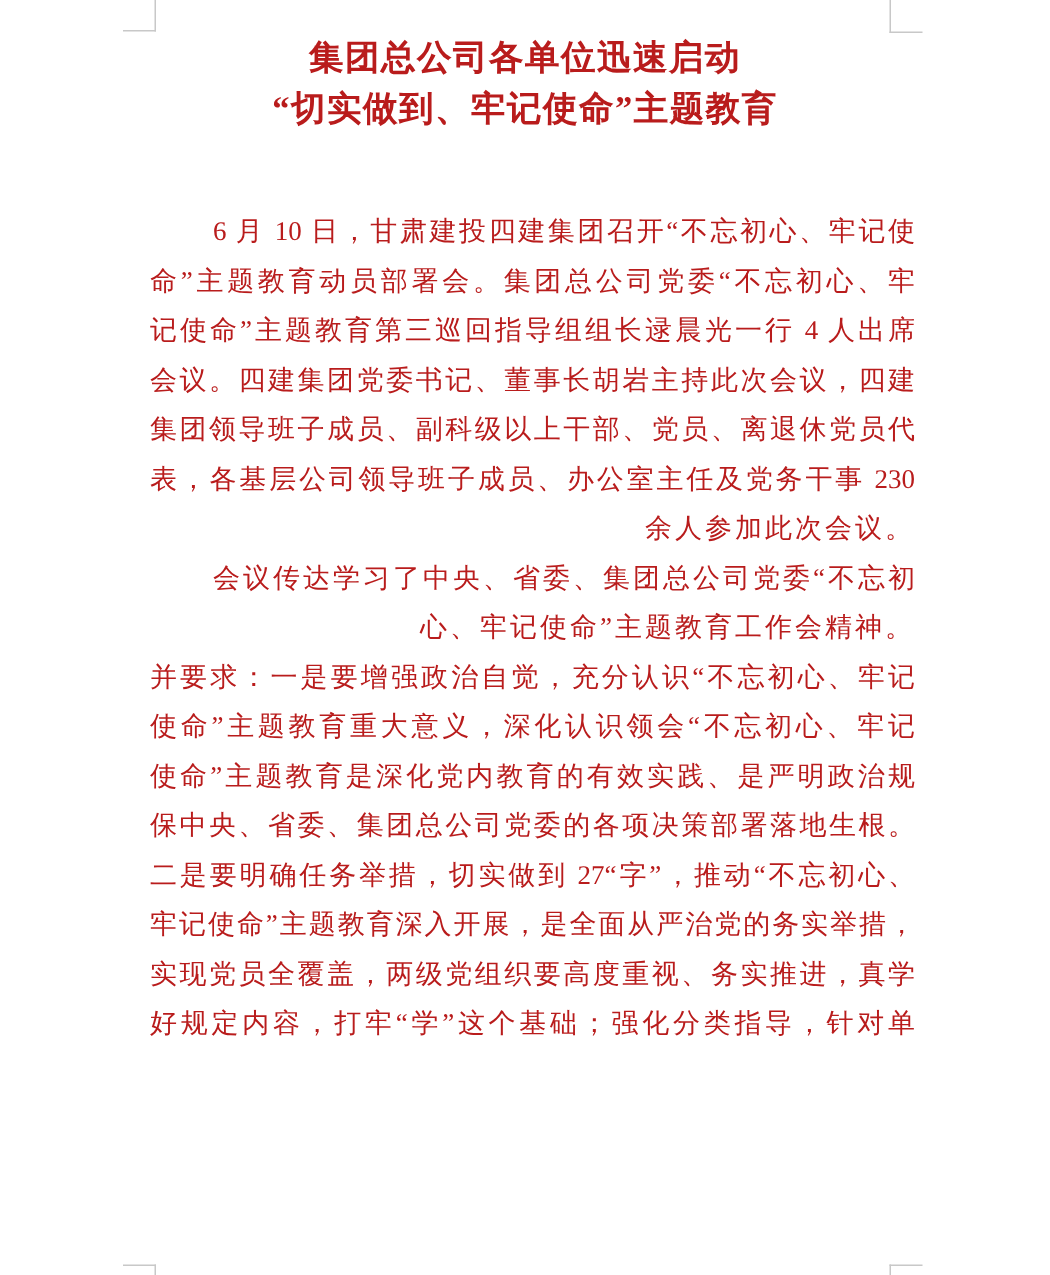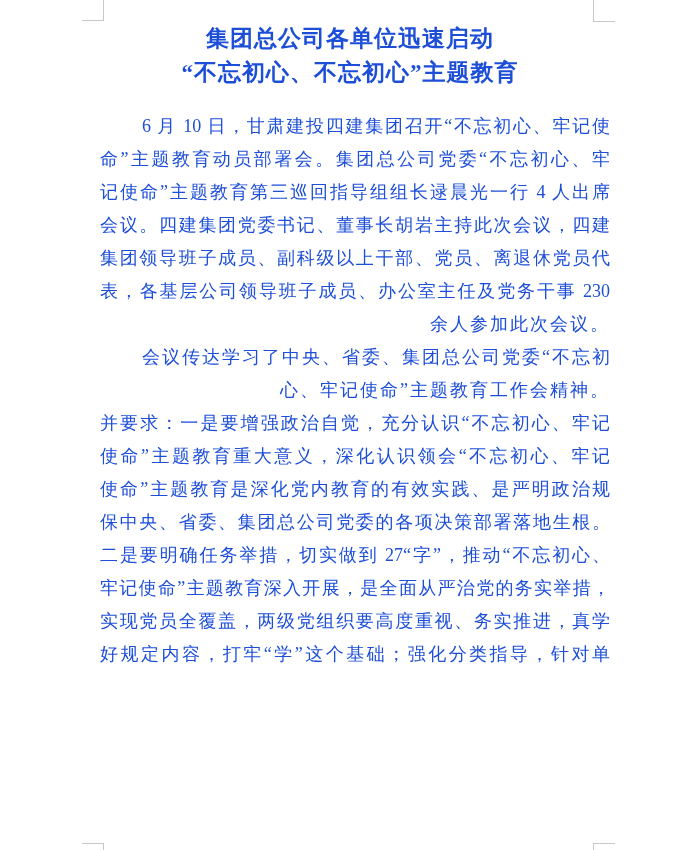--- a/index.html
+++ b/index.html
@@ -2,21 +2,21 @@
 <html><head>
 <meta charset="utf-8">
 <style>
   html, body { margin: 0; padding: 0; background: #ffffff; }
   .page {
     position: relative;
     width: 700px;
     height: 850px;
     background: #ffffff;
     font-family: "Liberation Serif", serif;
-    color: #1d4ed8;
+    color: #b91c1c;
     overflow: hidden;
   }
   
   .mark { position: absolute; }
   .mark-tl { left: 82px;  top: 0;      width: 21px; height: 20px;
              border-right: 1px solid #c8c8c8; border-bottom: 1px solid #c8c8c8; }
   .mark-tr { left: 593px; top: 0;      width: 21px; height: 21px;
              border-left: 1px solid #c8c8c8;  border-bottom: 1px solid #c8c8c8; }
   .mark-bl { left: 82px;  top: 843px;  width: 21px; height: 7px;
              border-right: 1px solid #c8c8c8; border-top: 1px solid #c8c8c8; }
@@ -28,21 +28,21 @@
     top: 22px; left: 0;
     width: 700px;
     text-align: center;
     font-weight: 700;
     font-size: 23px;
     line-height: 34px;
     letter-spacing: 1px;
   }
   .doc-body {
     position: absolute;
-    top: 110px; left: 100px;
+    top: 138px; left: 100px;
     width: 510px;
     font-size: 18px;
     line-height: 33px;
   }
   .line {
     height: 33px;
     overflow: hidden;
     white-space: normal;
     text-align: right;
   }
@@ -60,21 +60,21 @@
 <body>
 
 <div class="page">
   <div class="mark mark-tl"></div>
   <div class="mark mark-tr"></div>
   <div class="mark mark-bl"></div>
   <div class="mark mark-br"></div>
 
   <div class="title-block">
     <div>集团总公司各单位迅速启动</div>
-    <div>“不忘初心、不忘初心”主题教育</div>
+    <div>“切实做到、牢记使命”主题教育</div>
   </div>
 
   <div class="doc-body">
       <div class="line just ind"><span>6 月 10 日，甘肃建投四建集团召开“不忘初心、牢记使</span></div>
       <div class="line just"><span>命”主题教育动员部署会。集团总公司党委“不忘初心、牢</span></div>
       <div class="line just"><span>记使命”主题教育第三巡回指导组组长逯晨光一行 4 人出席</span></div>
       <div class="line just"><span>会议。四建集团党委书记、董事长胡岩主持此次会议，四建</span></div>
       <div class="line just"><span>集团领导班子成员、副科级以上干部、党员、离退休党员代</span></div>
       <div class="line just"><span>表，各基层公司领导班子成员、办公室主任及党务干事 230</span></div>
       <div class="line plain"><span>余人参加此次会议。</span></div>

